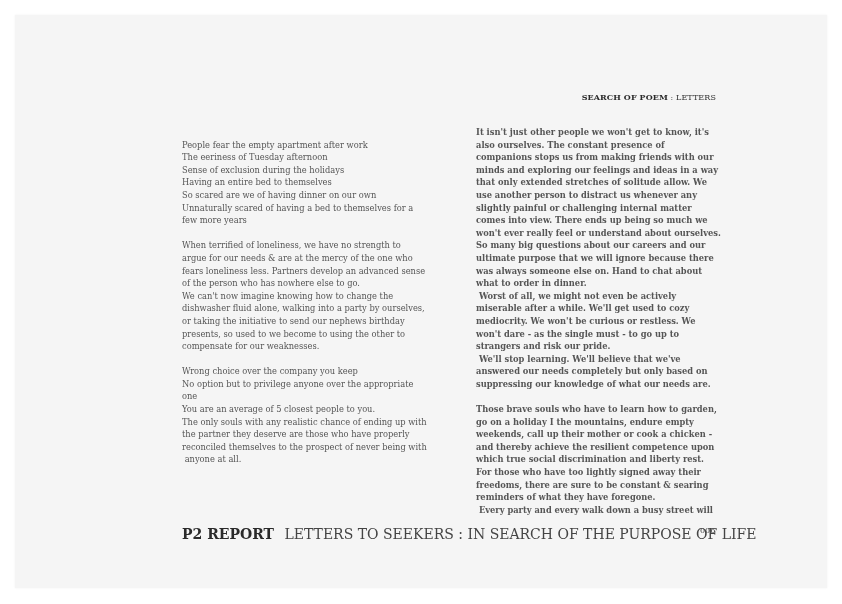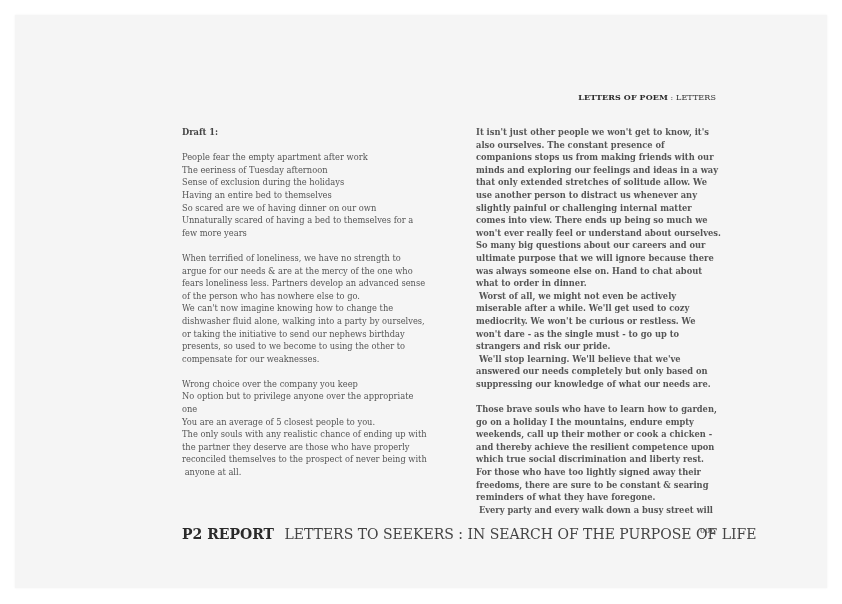--- a/index.html
+++ b/index.html
@@ -34,26 +34,25 @@
   .footer-right {
     position: absolute; left: 700px; top: 526px;
     font-size: 8px; color: #444;
   }
 </style>
 </head>
 <body>
 
 <div class="page">
   <div class="header-title">
-    <span class="bold">LETTERS OF POEM</span><span> : LETTERS</span>
+    <span class="bold">SEARCH OF POEM</span><span> : LETTERS</span>
   </div>
 </div>
 
 <div class="col left">
-  <p class="draft-heading">Draft 1:</p>
   <p class="gap"></p>
   <p>People fear the empty apartment after work
 The eeriness of Tuesday afternoon
 Sense of exclusion during the holidays
 Having an entire bed to themselves
 So scared are we of having dinner on our own
 Unnaturally scared of having a bed to themselves for a few more years</p>
   <p class="gap"></p>
   <p>When terrified of loneliness, we have no strength to argue for our needs &amp; are at the mercy of the one who fears loneliness less. Partners develop an advanced sense of the person who has nowhere else to go.
 We can't now imagine knowing how to change the dishwasher fluid alone, walking into a party by ourselves, or taking the initiative to send our nephews birthday presents, so used to we become to using the other to compensate for our weaknesses.</p>

